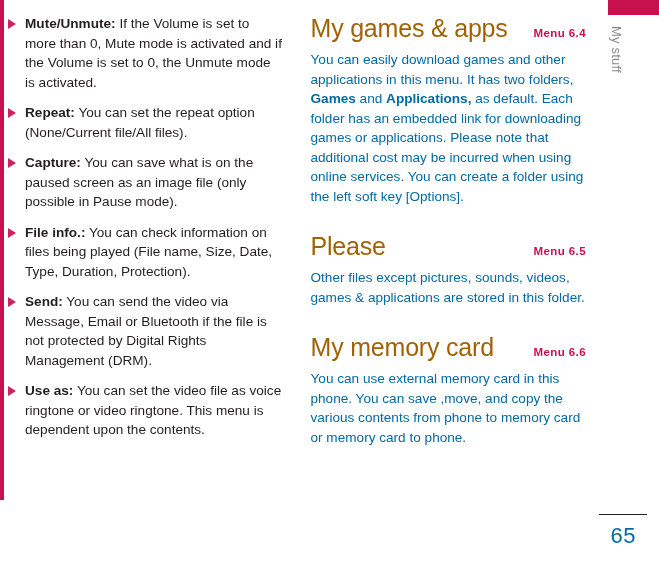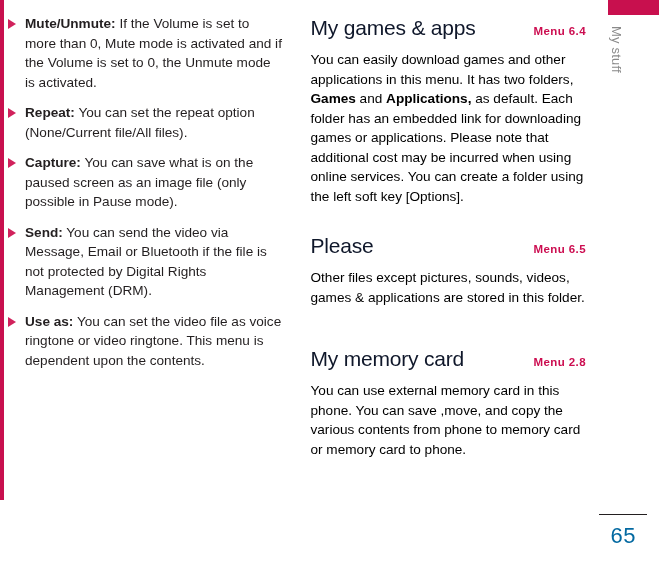--- a/index.html
+++ b/index.html
@@ -111,46 +111,46 @@
   }
 
   
   .section { margin-bottom: 4px; }
   .section-head {
     display: flex;
     align-items: baseline;
     margin: 0 0 8px 0;
   }
   .section-title {
-    font-size: 21px;
+    font-size: 25px;
     line-height: 28px;
-    color: #0f172a;
+    color: #a16207;
     font-weight: normal;
     letter-spacing: -0.2px;
     margin: 0;
   }
   .section-menu {
     font-size: 11.5px;
     font-weight: bold;
     color: #CC0D50;
     letter-spacing: 0.4px;
     margin-left: auto;
     padding-left: 10px;
     white-space: nowrap;
   }
   .section-body {
     font-size: 13.6px;
     line-height: 19.5px;
-    color: #000000;
+    color: #0369a1;
     margin: 0;
   }
   .section-body b { font-weight: bold; }
 
   .gap-before-others { margin-top: 26px; }
-  .gap-before-memory { margin-top: 38px; }
+  .gap-before-memory { margin-top: 26px; }
 </style>
 </head>
 <body>
 
 <div class="edge-bar"></div>
 
 <div class="corner-block"></div>
 
 <div class="side-tab">
   <span>My stuff</span>
@@ -171,20 +171,24 @@
     <div class="bullet-item">
       <span class="bullet-arrow"></span>
       <span class="bullet-term">Repeat:</span><span> You can set the repeat option (None/Current file/All files).</span>
     </div>
 
     <div class="bullet-item">
       <span class="bullet-arrow"></span>
       <span class="bullet-term">Capture:</span><span> You can save what is on the paused screen as an image file (only possible in Pause mode).</span>
     </div>
 
+    <div class="bullet-item">
+      <span class="bullet-arrow"></span>
+      <span class="bullet-term">File info.:</span><span> You can check information on files being played (File name, Size, Date, Type, Duration, Protection).</span>
+    </div>
 
     <div class="bullet-item">
       <span class="bullet-arrow"></span>
       <span class="bullet-term">Send:</span><span> You can send the video via Message,  Email or Bluetooth if the file is not protected by Digital Rights Management (DRM).</span>
     </div>
 
 
     <div class="bullet-item">
       <span class="bullet-arrow"></span>
       <span class="bullet-term">Use as:</span><span> You can set the video file as voice ringtone or video ringtone. This menu is dependent upon the contents.</span>
@@ -206,19 +210,19 @@
       <div class="section-head">
         <h2 class="section-title">Please</h2>
         <div class="section-menu">Menu 6.5</div>
       </div>
       <p class="section-body">Other files except pictures, sounds, videos, games &amp; applications are stored in this folder.</p>
     </div>
 
     <div class="section gap-before-memory">
       <div class="section-head">
         <h2 class="section-title">My memory card</h2>
-        <div class="section-menu">Menu 2.8</div>
+        <div class="section-menu">Menu 6.6</div>
       </div>
       <p class="section-body">You can use external memory card in this phone. You can save ,move, and copy the various contents from phone to memory card or memory card to phone.</p>
     </div>
 
   </div>
 </div>
 
 </body></html>

